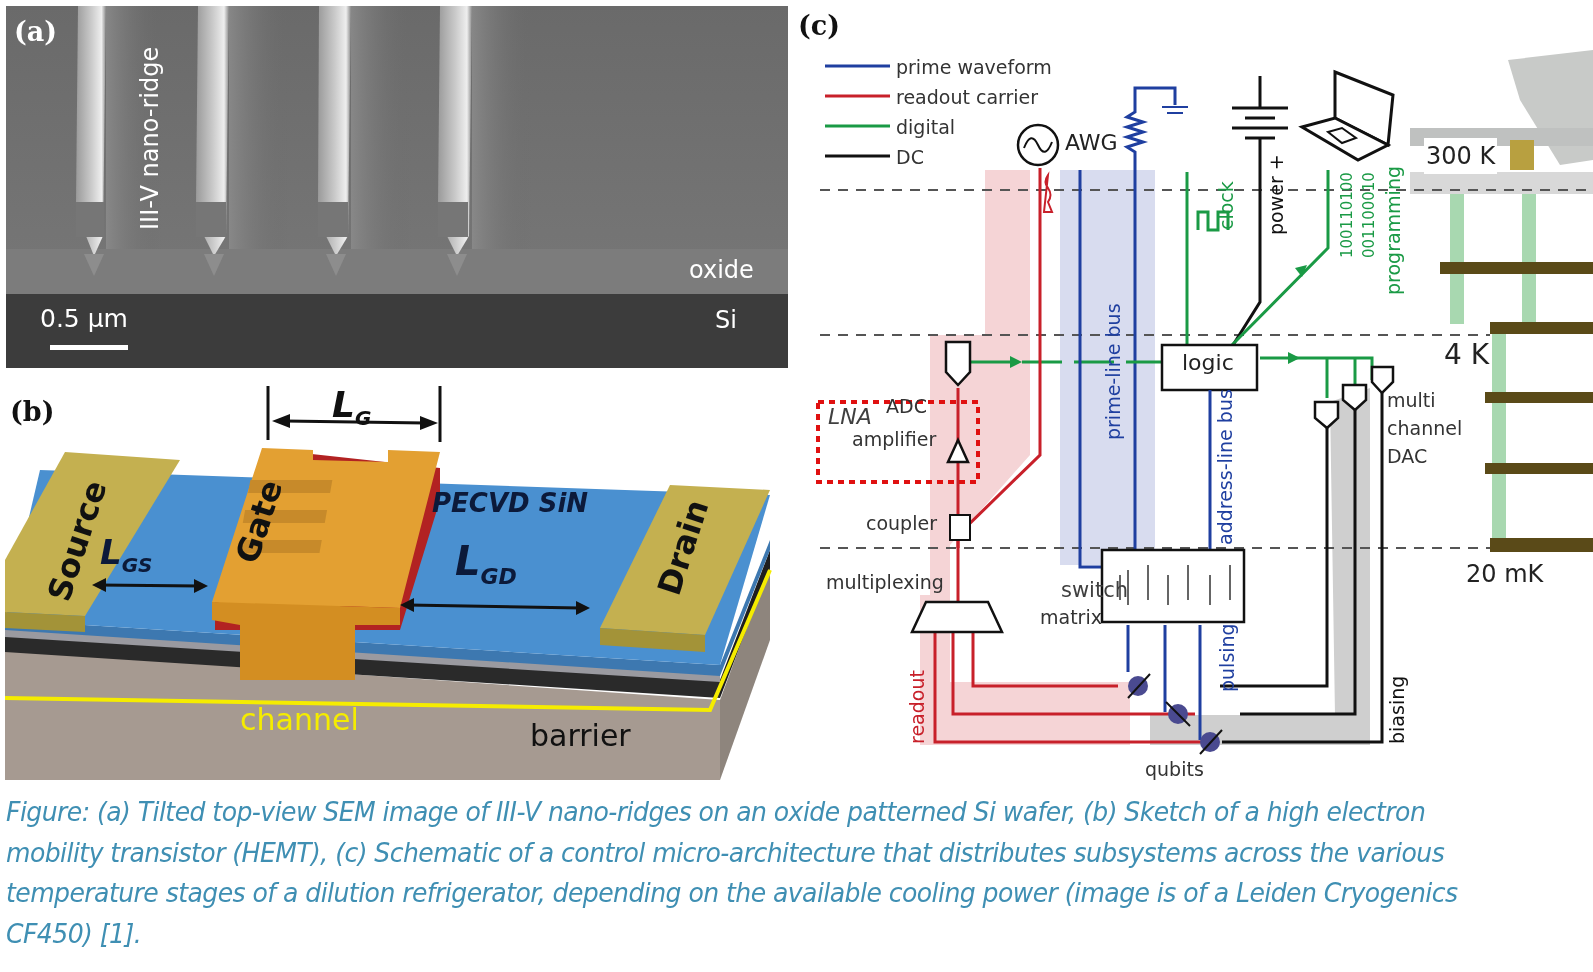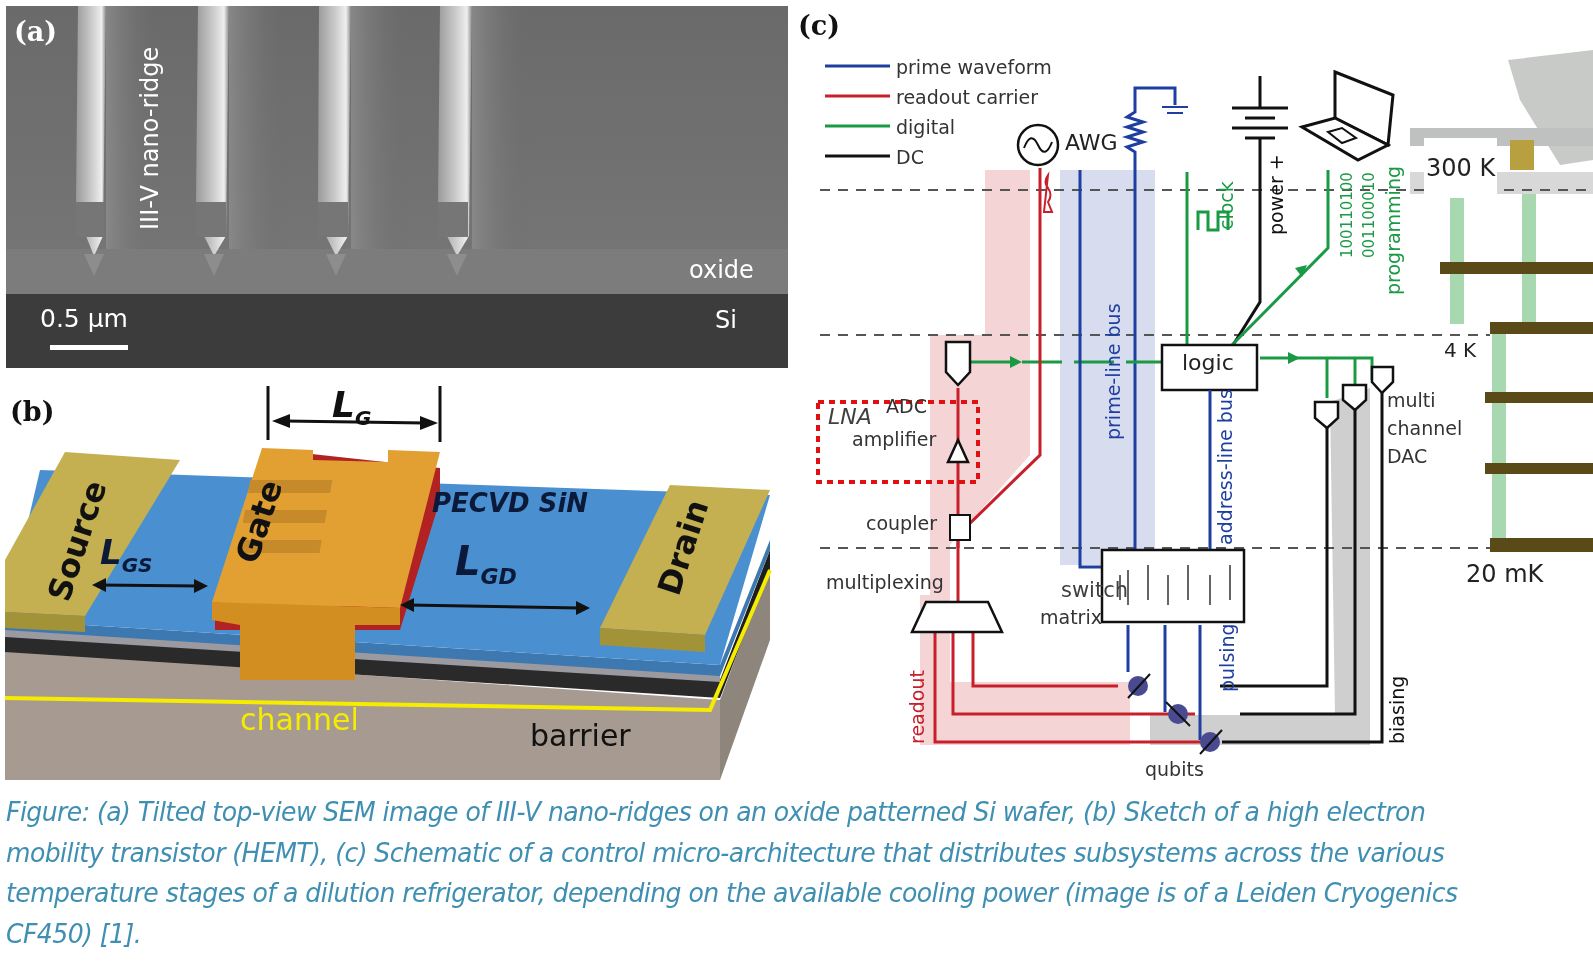--- a/index.html
+++ b/index.html
@@ -280,18 +280,18 @@
   <div style="position:absolute;left:250px;top:606px;font-size:19px;color:#333;">matrix</div>
   <div style="position:absolute;left:597px;top:386px;font-size:19px;color:#333;line-height:28px;">
     <div>multi</div>
     <div>channel</div>
     <div>DAC</div>
   </div>
   <div style="position:absolute;left:426px;top:692px;font-size:19px;color:#1f3fa0;transform:rotate(-90deg);transform-origin:left top;white-space:nowrap;">pulsing</div>
   <div style="position:absolute;left:116px;top:744px;font-size:19px;color:#c8202a;transform:rotate(-90deg);transform-origin:left top;white-space:nowrap;">readout</div>
   <div style="position:absolute;left:596px;top:744px;font-size:19px;color:#111;transform:rotate(-90deg);transform-origin:left top;white-space:nowrap;">biasing</div>
   <div style="position:absolute;left:355px;top:758px;font-size:19px;color:#333;">qubits</div>
-  <div style="position:absolute;left:634px;top:138px;font-size:24px;color:#222;background:#fff;padding:16px 2px;">300 K</div>
-  <div style="position:absolute;left:652px;top:338px;font-size:20px;color:#222;background:#fff;padding:0 2px;">4 K</div>
+  <div style="position:absolute;left:634px;top:138px;font-size:24px;color:#222;background:#fff;padding:4px 2px;">300 K</div>
+  <div style="position:absolute;left:652px;top:338px;font-size:28px;color:#222;background:#fff;padding:0 2px;">4 K</div>
   <div style="position:absolute;left:676px;top:560px;font-size:24px;color:#222;">20 mK</div>
 </div>
 
 <div class="caption">Figure: (a) Tilted top-view SEM image of III-V nano-ridges on an oxide patterned Si wafer, (b) Sketch of a high electron mobility transistor (HEMT), (c) Schematic of a control micro-architecture that distributes subsystems across the various temperature stages of a dilution refrigerator, depending on the available cooling power (image is of a Leiden Cryogenics CF450) [1].</div>
 
 </body></html>

